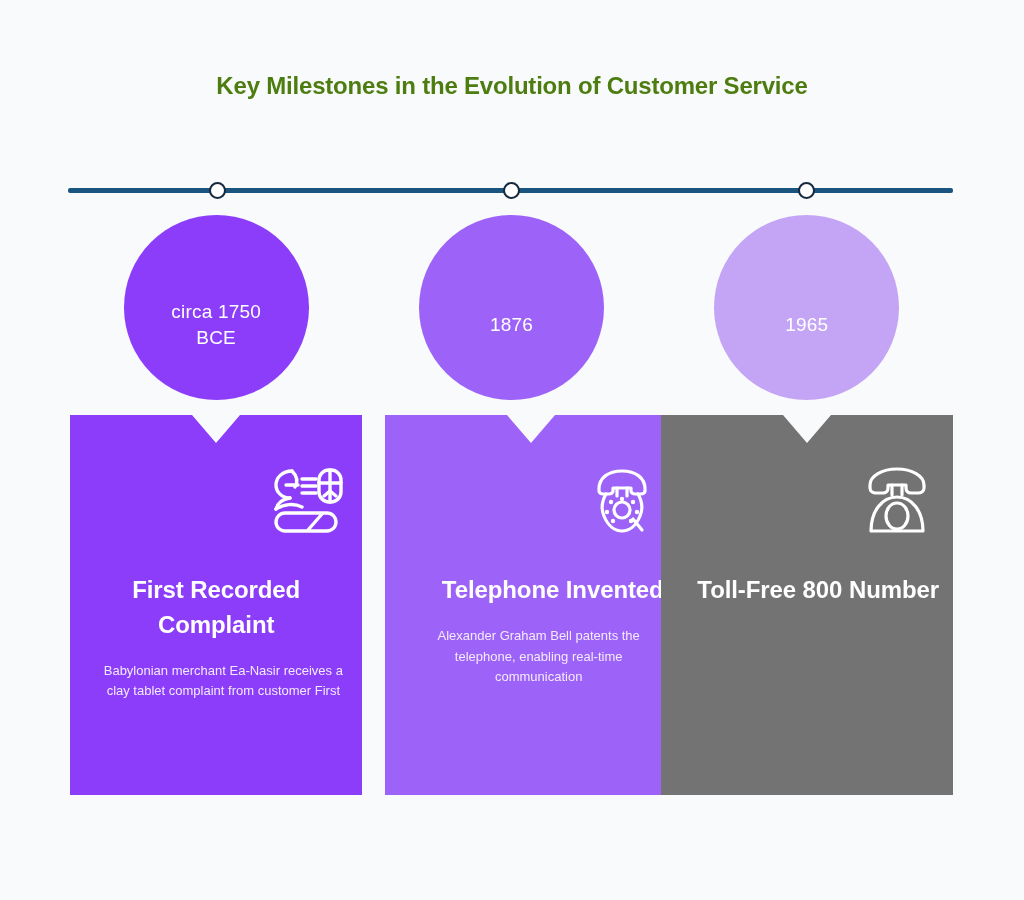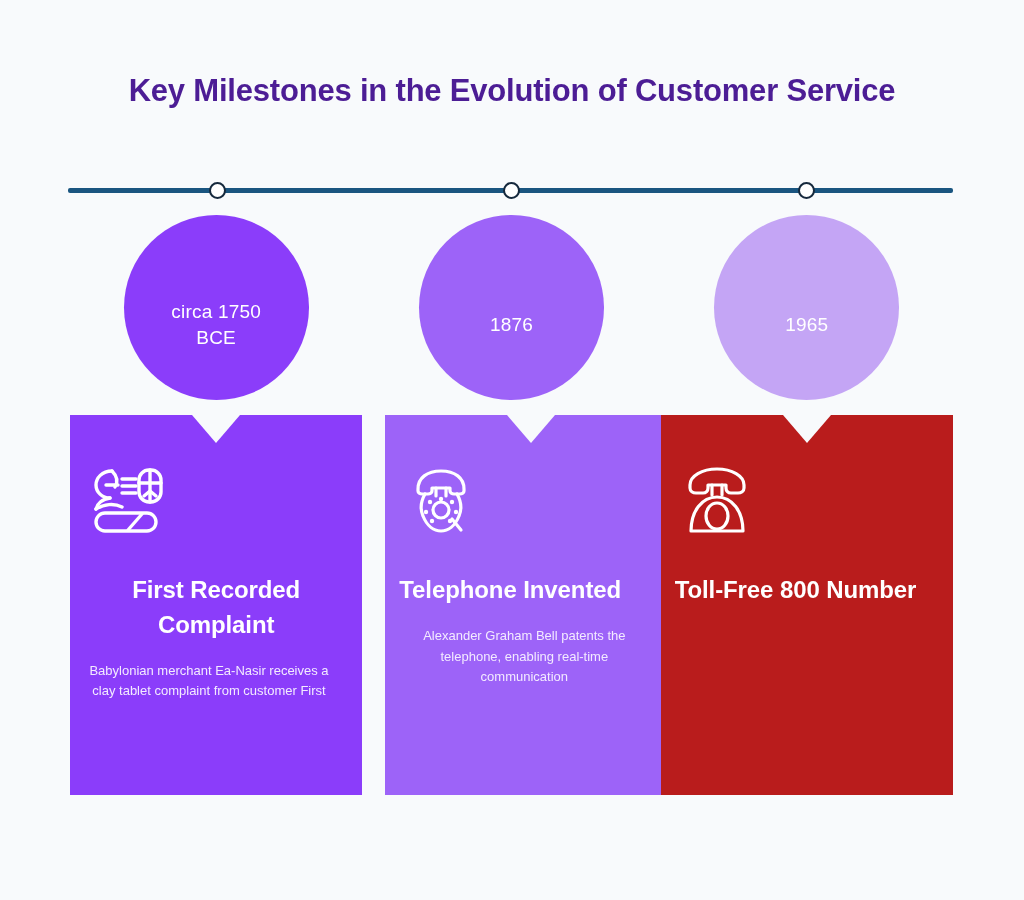--- a/index.html
+++ b/index.html
@@ -22,23 +22,23 @@
     height: 900px;
   }
 
   
   .title {
     position: absolute;
     top: 72px;
     left: 0;
     width: 1024px;
     text-align: center;
-    font-size: 31px;
+    font-size: 24px;
     font-weight: bold;
-    color: #4c1d95;
+    color: #4d7c0f;
     letter-spacing: -0.2px;
     line-height: 1.2;
   }
 
   
   .timeline-axis {
     position: absolute;
     left: 68px;
     top: 188px;
     width: 885px;
@@ -98,21 +98,21 @@
   }
 
   
   .card {
     width: 100%;
     margin-top: 15px;
     flex: 1;
     position: relative;
     display: flex;
     flex-direction: column;
-    align-items: flex-start;
+    align-items: flex-end;
     padding: 48px 14px 30px;
     overflow: hidden;
   }
 
   .card-notch {
     position: absolute;
     top: 0;
     left: 50%;
     transform: translateX(-50%);
     width: 0;
@@ -225,21 +225,21 @@
         </div>
         <div class="card-title">Telephone Invented</div>
         <div class="card-desc">Alexander Graham Bell patents the telephone, enabling real-time communication</div>
       </div>
     </div>
 
     <div class="column">
       <div class="date-circle" style="background:#c4a5f5;">
         <div class="date-label">1965</div>
       </div>
-      <div class="card" style="background:#b91c1c;">
+      <div class="card" style="background:#737373;">
         <div class="card-notch"></div>
         <div class="card-icon">
           <svg viewBox="0 0 84 76" fill="none" stroke="#ffffff" stroke-width="3.2" stroke-linecap="round" stroke-linejoin="round">
             <path d="M15 22 C15 13 27 6 42 6 C57 6 69 13 69 22 L69 25 C69 28 66 30 63 30 L56 30 C53 30 51 28 51 25 L51 22 L33 22 L33 25 C33 28 31 30 28 30 L21 30 C18 30 15 28 15 25 Z"></path>
             <path d="M37 22 L37 32"></path>
             <path d="M47 22 L47 32"></path>
             <path d="M16 68 C16 48 27 34 42 34 C57 34 68 48 68 68 Z"></path>
             <ellipse cx="42" cy="53" rx="11" ry="13"></ellipse>
           </svg>
         </div>

